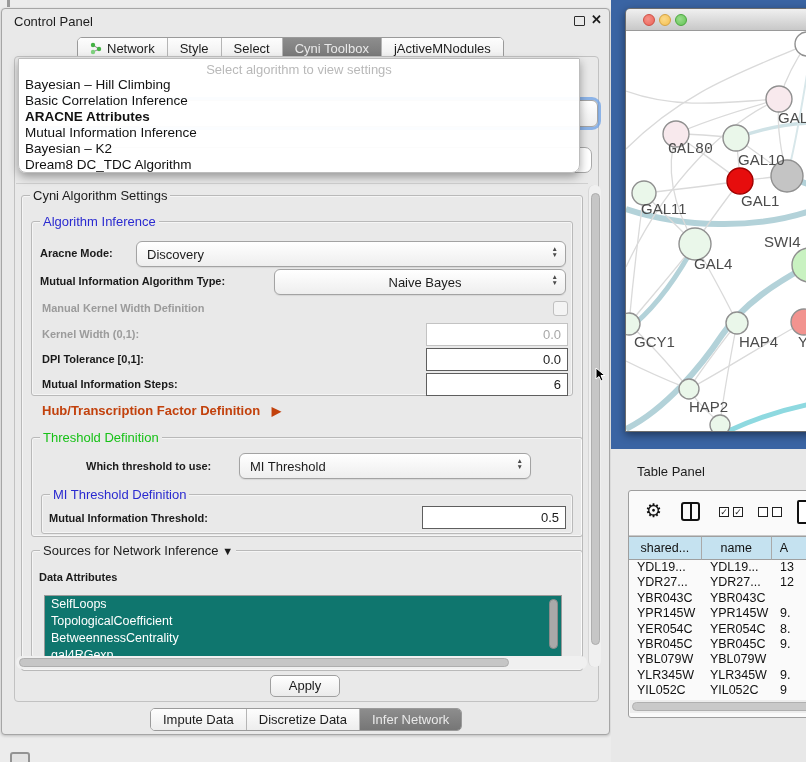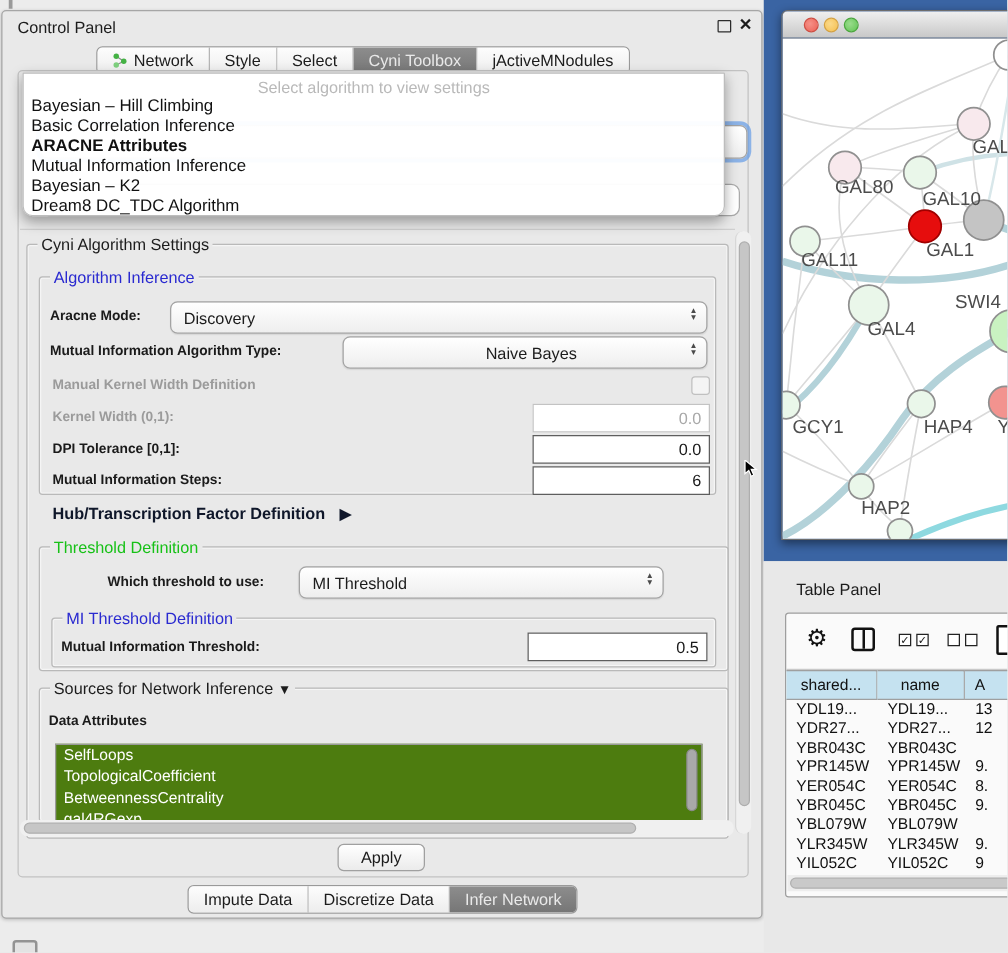--- a/index.html
+++ b/index.html
@@ -51,26 +51,26 @@
     font-size:6.5px; line-height:5.5px; color:#4a4a4a; letter-spacing:0; }
 
   .field { position:absolute; height:23px; background:#fff; font-size:13px;
     text-align:right; padding:3px 6px 0 0; color:#1a1a1a; }
   .field.en { border:1.5px solid #5e5e5e; }
   .field.dis { border:1px solid #c3c3c3; color:#a8a8a8; }
 
   .chk { position:absolute; width:15px; height:15px; border:1px solid #c0c0c0;
     border-radius:3px; background:#f4f4f4; }
 
-  .disc-row { position:absolute; font-size:13px; font-weight:bold; color:#0f172a; }
+  .disc-row { position:absolute; font-size:13px; font-weight:bold; color:#c2410c; }
   .disc-row .tri { font-size:12px; margin-left:8px; }
 
   
   .attr-list { position:absolute; left:42px; top:586px; width:518px; height:68px;
-    background:#4d7c0f; border:1px solid #9a9a9a; overflow:hidden; }
+    background:#0f766e; border:1px solid #9a9a9a; overflow:hidden; }
   .attr-item { height:17px; line-height:17px; color:#fff; font-size:12.5px; padding-left:6px; }
   .attr-scroll { position:absolute; right:3px; top:3px; width:9px; height:50px;
     background:#a9a9a9; border:1px solid #8b8b8b; border-radius:4.5px; }
 
   
   .vtrack { position:absolute; left:586px; top:176px; width:13px; height:482px;
     background:#f0f0f0; border-left:1px solid #d7d7d7; border-radius:6px; }
   .vthumb { position:absolute; left:1.5px; top:8px; width:9px; height:452px;
     background:#c6c6c6; border:1px solid #aeaeae; border-radius:4.5px; }
   .htrack { position:absolute; left:14px; top:647px; width:571px; height:13px;
@@ -363,21 +363,21 @@
           <circle cx="69" cy="213" r="16" fill="#eaf7ea"></circle>
           <circle cx="183" cy="234" r="17" fill="#c9f2c1"></circle>
           <circle cx="111" cy="292" r="11" fill="#eaf7ea"></circle>
           <circle cx="178" cy="291" r="13" fill="#f2938f"></circle>
           <circle cx="3" cy="293" r="11" fill="#eaf7ea"></circle>
           <circle cx="63" cy="358" r="10" fill="#eaf7ea"></circle>
           <circle cx="94" cy="394" r="10" fill="#eaf7ea"></circle>
         </g>
       </svg>
       <span class="nlabel" style="left:152px; top:78px;">GAL</span>
-      <span class="nlabel" style="left:42px;  top:110px;">GAL80</span>
+      <span class="nlabel" style="left:42px;  top:110px;font-family:Liberation Mono, monospace;">GAL80</span>
       <span class="nlabel" style="left:112px; top:120px;">GAL10</span>
       <span class="nlabel" style="left:115px; top:161px;">GAL1</span>
       <span class="nlabel" style="left:15px;  top:169px;">GAL11</span>
       <span class="nlabel" style="left:138px; top:202px;">SWI4</span>
       <span class="nlabel" style="left:68px;  top:224px;">GAL4</span>
       <span class="nlabel" style="left:8px;   top:302px;">GCY1</span>
       <span class="nlabel" style="left:113px; top:302px;">HAP4</span>
       <span class="nlabel" style="left:172px; top:302px;">Y</span>
       <span class="nlabel" style="left:63px;  top:367px;">HAP2</span>
     </div>

